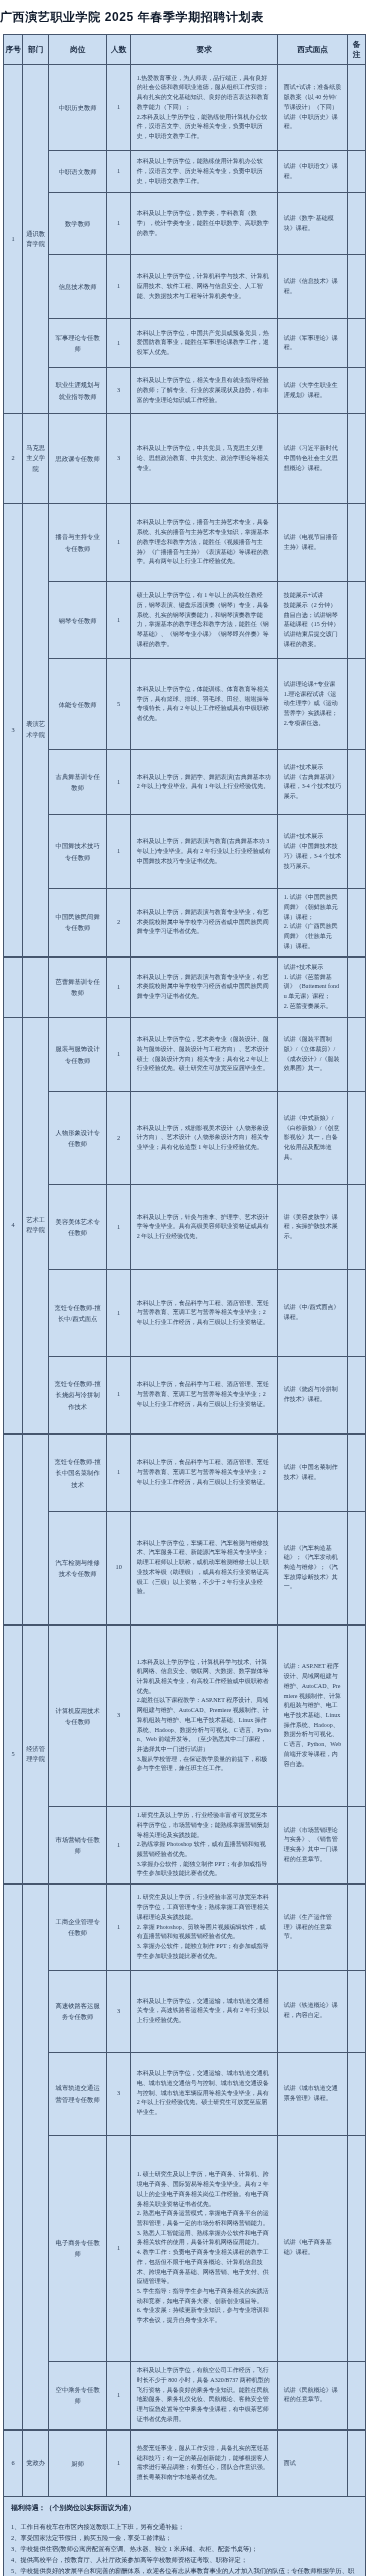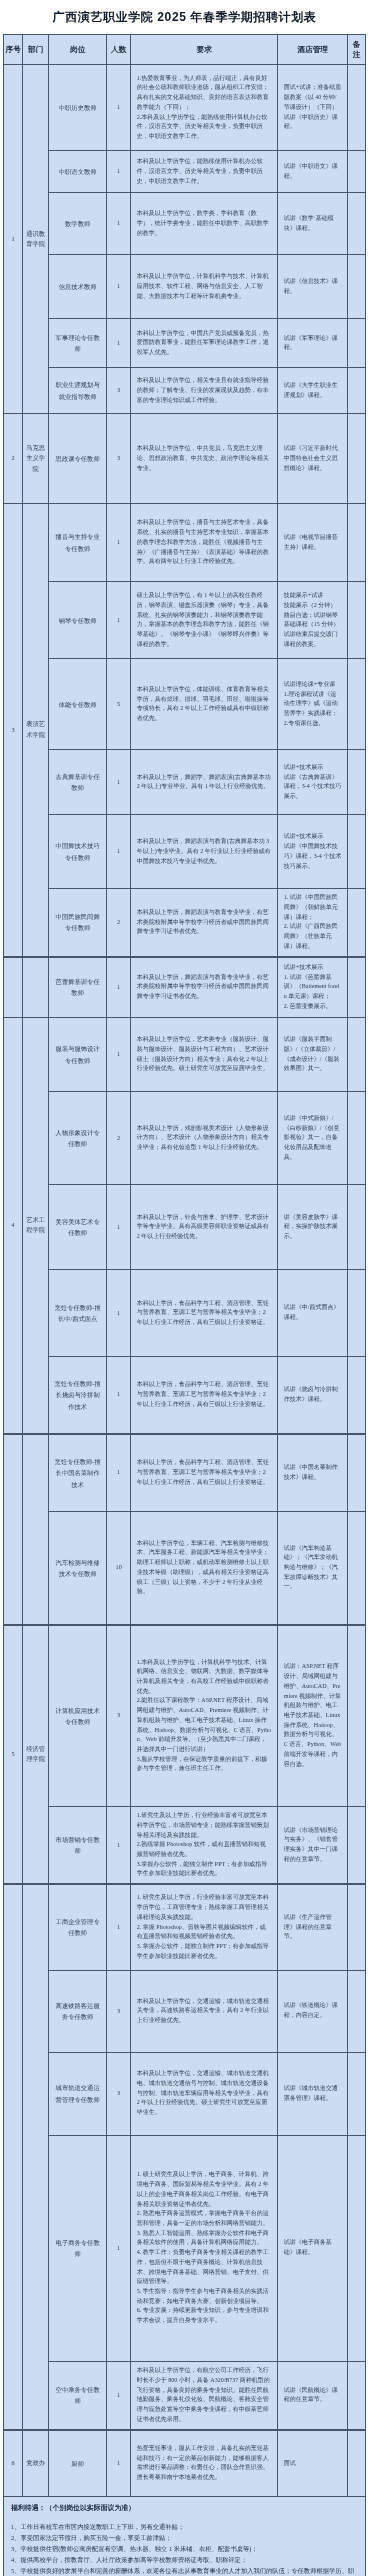--- a/index.html
+++ b/index.html
@@ -5,21 +5,21 @@
   html,body{margin:0;padding:0;}
   body{
     width:369px;
     min-height:2576px;
     background:#ffffff;
     font-family:"Liberation Serif","DejaVu Serif",serif;
     color:#2e405a;
     -webkit-font-smoothing:antialiased;
   }
   .page-title{
-    text-align:center;
+    text-align:left;
     font-family:"Liberation Sans","DejaVu Sans",sans-serif;
     font-weight:bold;
     font-size:12px;
     letter-spacing:0.6px;
     color:#0f1a2b;
     padding:9.1px 0 8px 0;
   }
   table.recruit{
     border-collapse:collapse;
     table-layout:fixed;
@@ -104,21 +104,21 @@
       <col class="c-assess">
       <col class="c-note">
   </colgroup>
   <thead>
     <tr>
       <th>序号</th>
       <th>部门</th>
       <th>岗位</th>
       <th>人数</th>
       <th>要求</th>
-      <th>酒店管理</th>
+      <th>西式面点</th>
       <th>备注</th>
     </tr>
   </thead>
   <tbody id="table-body">
   <tr style="height: 86px;">
         <td class="serial" rowspan="6">1</td>
         <td class="dept" rowspan="6">通识教育学院</td>
         <td class="post">中职历史教师</td>
         <td class="count">1</td>
         <td class="req">1.热爱教育事业，为人师表，品行端正，具有良好的社会公德和教师职业道德，服从组织工作安排；具有扎实的文化基础知识、良好的语言表达和教育教学能力（下同）；

